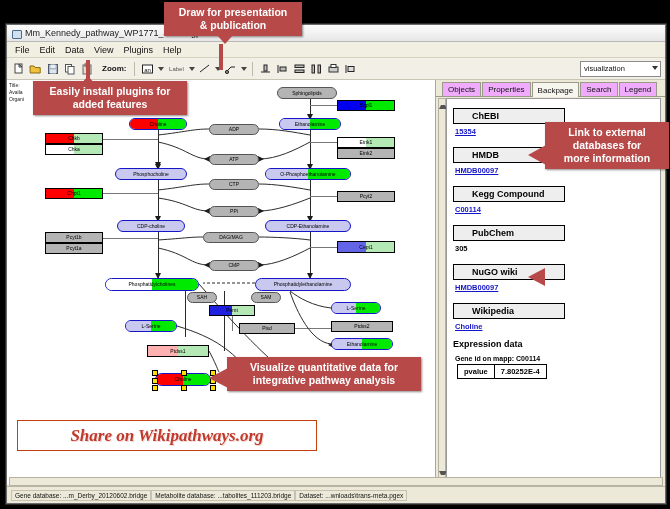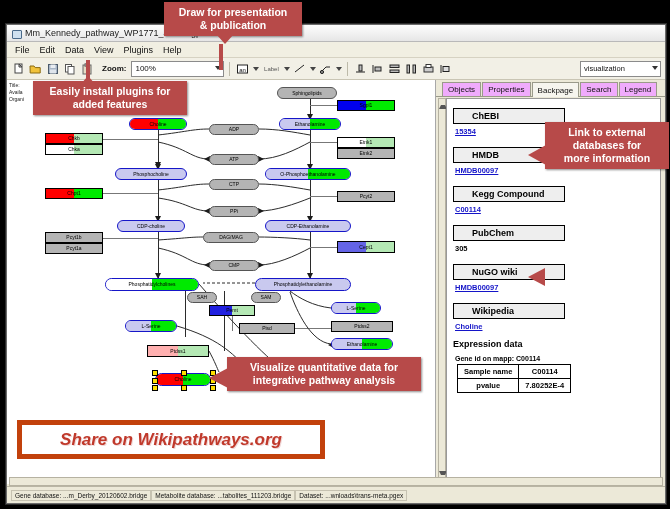--- a/index.html
+++ b/index.html
@@ -128,24 +128,20 @@
         </svg>
     </div>
     <div class="tb">
       <svg width="12" height="12">
           <rect x="2" y="2" width="8" height="9" fill="#e6dcc4" stroke="#666"></rect>
           <rect x="4" y="0.8" width="4" height="2.4" fill="#c8c0ac" stroke="#666"></rect>
         </svg>
     </div>
 
     <span class="zlabel">Zoom:</span>
-    <div class="zoombox">
-      <span>100%</span>
-      <i class="arr"></i>
-    </div>
 
     <div class="sep"></div>
 
     <div class="tb">
       <svg width="13" height="12">
           <rect x="1.5" y="2" width="10" height="8" fill="#fff" stroke="#222"></rect>
           <text x="6.5" y="8.6" font-size="6" text-anchor="middle" fill="#111" font-family="Liberation Sans">an</text>
         </svg>
     </div>
     <i class="dd"></i>
@@ -438,23 +434,23 @@
         </div>
 
       <div class="callout" style="left:26px;top:1px;width:140px;">
         <div>Easily install plugins for</div>
         <div>added features</div>
       </div>
       <div class="cpoint" style="left:84px;top:33px;border-left:10px solid transparent;border-right:10px solid transparent;border-top:0;"></div>
 
       <div class="callout" style="left:2px;top:279px;width:0;height:0;padding:0;background:none;box-shadow:none;"></div>
 
-      <div class="callout" style="left:10px;top:340px;width:290px;background:#fff;border:5px solid #c2410c;color:#c0392b;
+      <div class="callout" style="left:10px;top:340px;width:290px;background:#fff;border:1px solid #c2410c;color:#c0392b;
                   font-style:italic;font-size:17px;font-weight:bold;padding:8px 4px;box-shadow:none;
-                  text-shadow:1px 1px 0 #f0d8d8;">
+                  text-shadow:1px 1px 0 #f0d8d8;font-family:Liberation Serif, serif;">
         <span>Share on Wikipathways.org</span>
       </div>
     </div>
 
     <div class="sidepanel">
       <div class="tabs">
         <div class="tab">Objects</div>
         <div class="tab">Properties</div>
         <div class="tab active">Backpage</div>
         <div class="tab">Search</div>
@@ -467,24 +463,20 @@
       </div>
 
       <div class="bp">
         <div id="bp-sections"><div class="bph">ChEBI</div><span class="bplink">15354</span><div class="bph">HMDB</div><span class="bplink">HMDB00097</span><div class="bph">Kegg Compound</div><span class="bplink">C00114</span><div class="bph">PubChem</div><span class="bpval">305</span><div class="bph">NuGO wiki</div><span class="bplink">HMDB00097</span><div class="bph">Wikipedia</div><span class="bplink">Choline</span></div>
 
         <div class="exph">Expression data</div>
         <div class="geneid">Gene id on mapp: C00114</div>
         <table class="expr">
             <tbody id="expr-body">
               <tr>
-                <td>Sample name</td>
-                <td>C00114</td>
-              </tr>
-              <tr>
                 <td>pvalue</td>
                 <td>7.80252E-4</td>
               </tr>
             </tbody>
           </table>
       </div>
     </div>
   </div>
 
   <div class="hscroll"></div>

